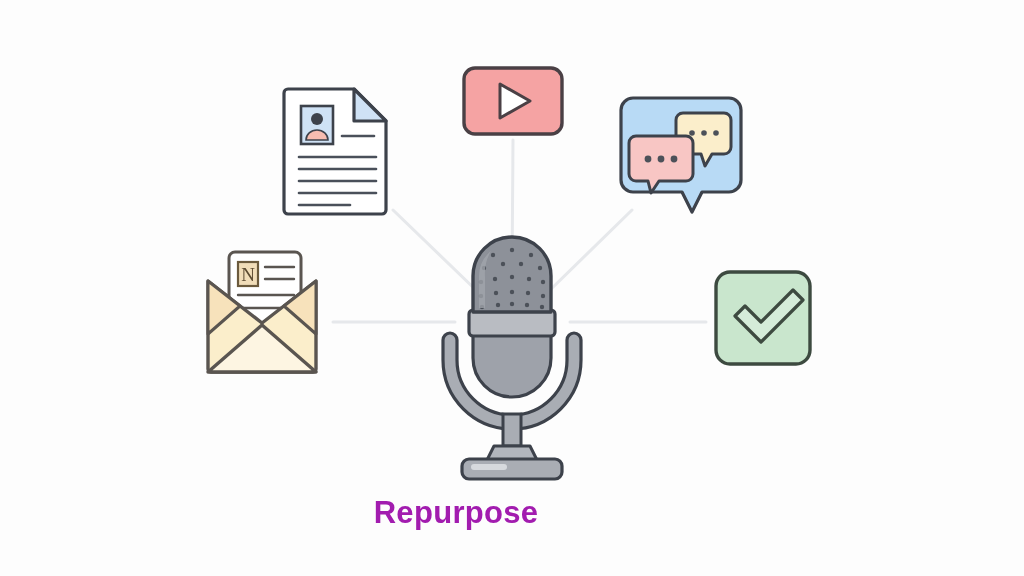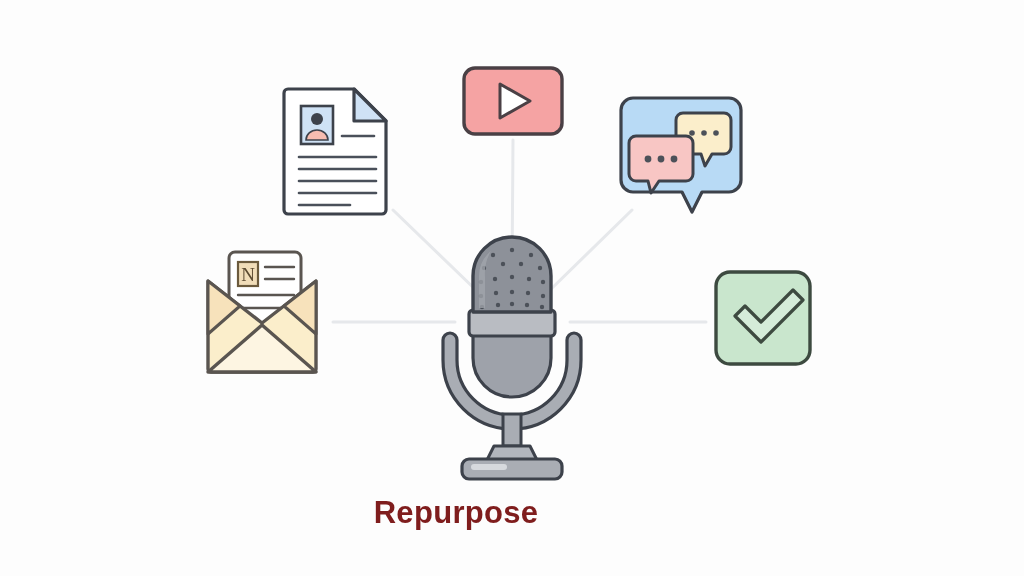--- a/index.html
+++ b/index.html
@@ -27,21 +27,21 @@
   }
   .caption {
     position: absolute;
     left: 0;
     top: 495px;
     width: 912px;
     text-align: center;
     font-size: 31px;
     font-weight: bold;
     letter-spacing: 0.3px;
-    color: #7f1d1d;
+    color: #a21caf;
     font-family: "Liberation Sans", sans-serif;
   }
 </style>
 </head>
 <body>
 
 <div id="stage">
 
   <svg id="diagram" viewBox="0 0 1024 576">
 

